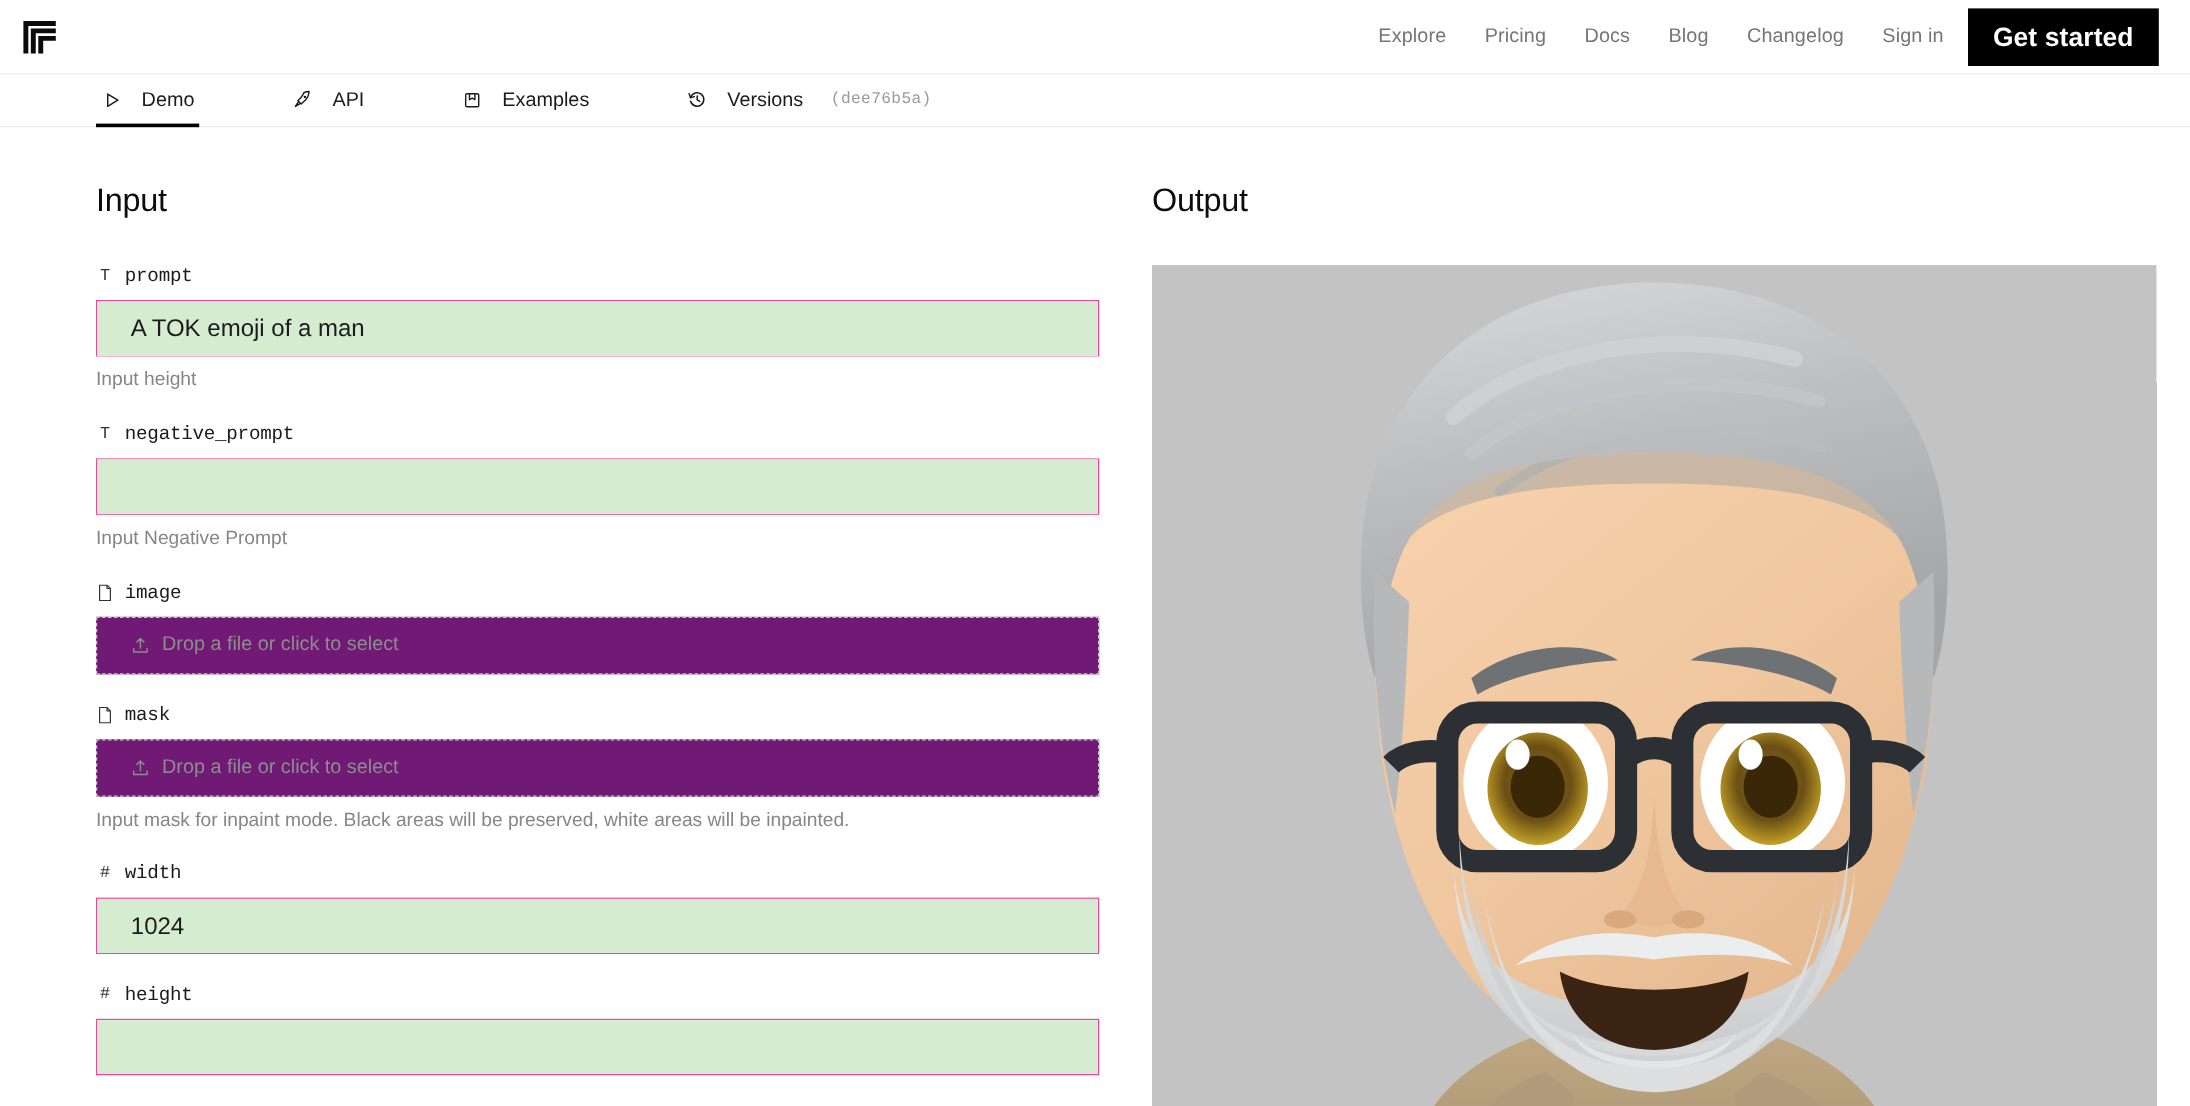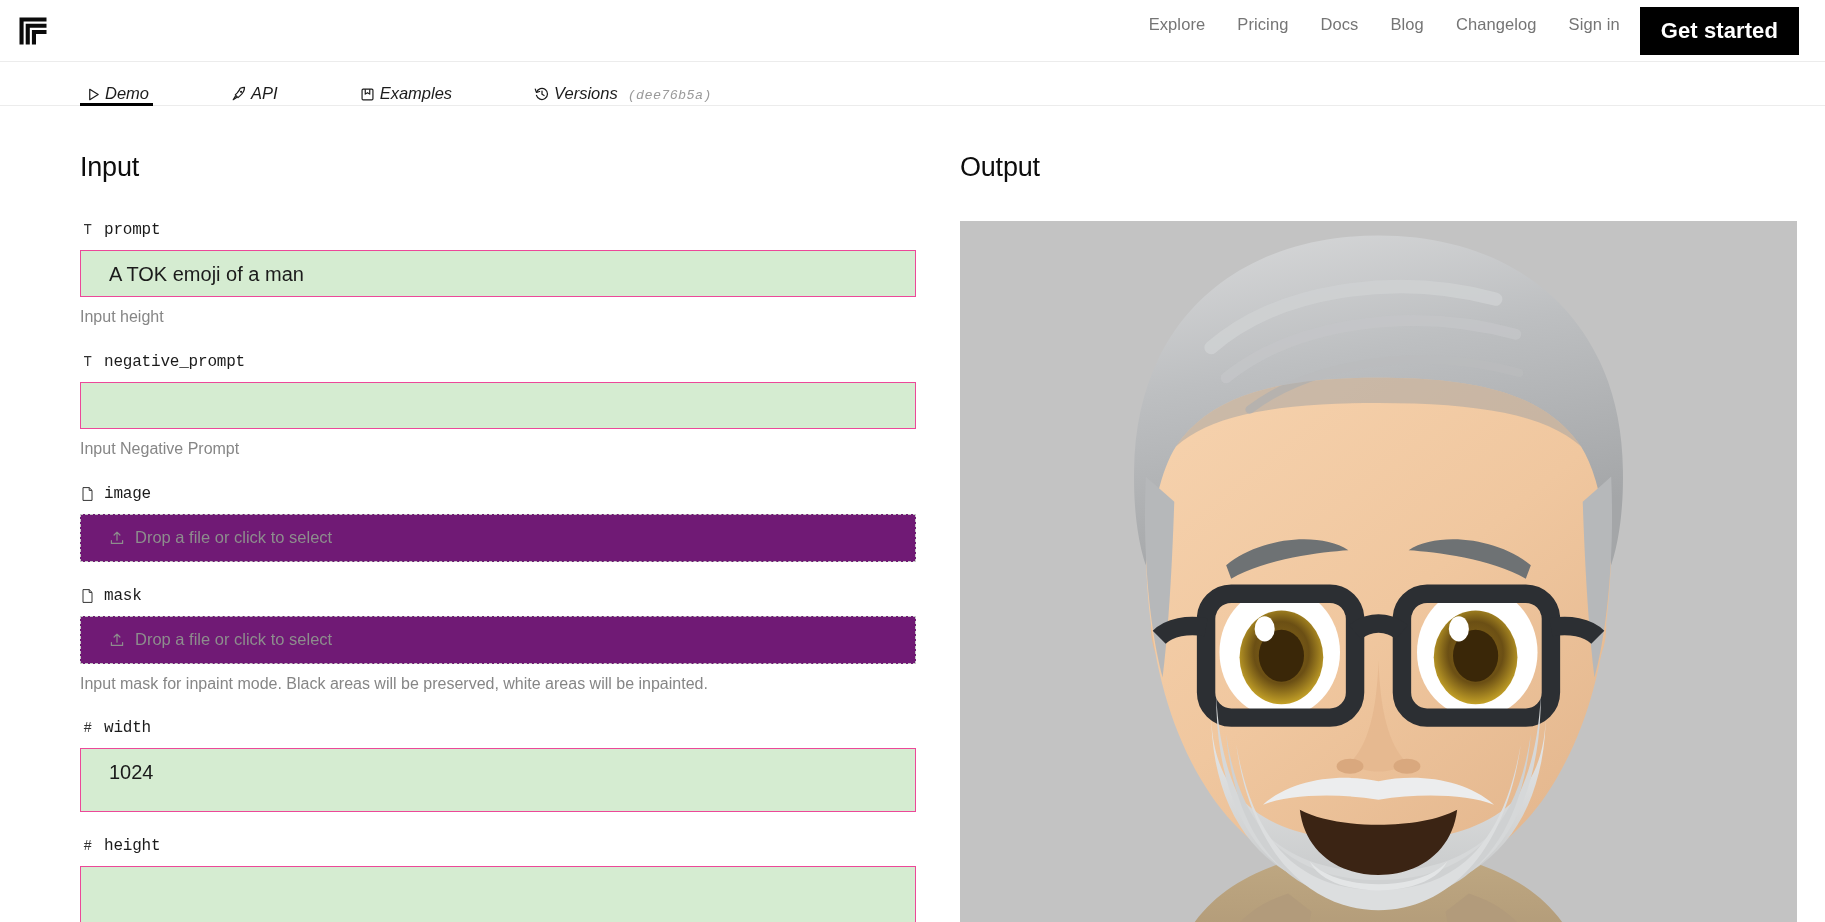--- a/index.html
+++ b/index.html
@@ -31,21 +31,21 @@
     align-items: center;
     justify-content: flex-start;
     padding-left: 8px;
   }
   .logo-svg { display:block; }
 
   .nav-spacer { flex: 1 1 auto; }
 
   .nav {
     display: flex;
-    align-items: flex-start;
+    align-items: center;
     gap: 0px;
   }
   .nav-link {
     font-size: 16.5px;
     color: #757575;
     text-decoration: none;
     padding: 8px 16px;
     white-space: nowrap;
     letter-spacing: 0.1px;
   }
@@ -67,32 +67,31 @@
   .tabbar {
     height: 44px;
     display: flex;
     align-items: stretch;
     padding-left: 80px;
     border-bottom: 1px solid #ececec;
     background: #fff;
   }
   .tab {
     display: flex;
-    align-items: flex-end;
-    gap: 3px;
+    align-items: center;
+    gap: 16px;
     padding: 0 4px;
     margin-right: 73px;
     font-size: 16.5px;
     color: #1b1b1b;
     cursor: pointer;
     border-bottom: 3px solid transparent;
     position: relative;
     top: 1px;
     text-decoration: none;
-    font-style: italic;
   }
   .tab.active { border-bottom-color: #000000; font-weight: 400; }
   .tab .ticon { display:flex; align-items:center; justify-content:center; width:18px; height:18px; }
   .tab .thash {
     font-family: "Liberation Mono", monospace;
     font-size: 13.5px;
     color: #9a9a9a;
     margin-left: 7px;
     letter-spacing: 0.3px;
   }
@@ -149,21 +148,21 @@
     border: 1px solid #ec4899;
     font-family: "Liberation Sans", sans-serif;
     font-size: 20px;
     color: #1b1b1b;
     padding: 12px 28px;
     display: block;
     outline: none;
     resize: none;
   }
   .text-input.tall { height: 47px; }
-  .text-input.short { height: 64px; }
+  .text-input.short { height: 47px; }
 
   .drop-zone {
     width: 836px;
     height: 48px;
     border: 1px dashed #c9c9c9;
     display: flex;
     align-items: center;
     padding-left: 28px;
     gap: 10px;
     cursor: pointer;

